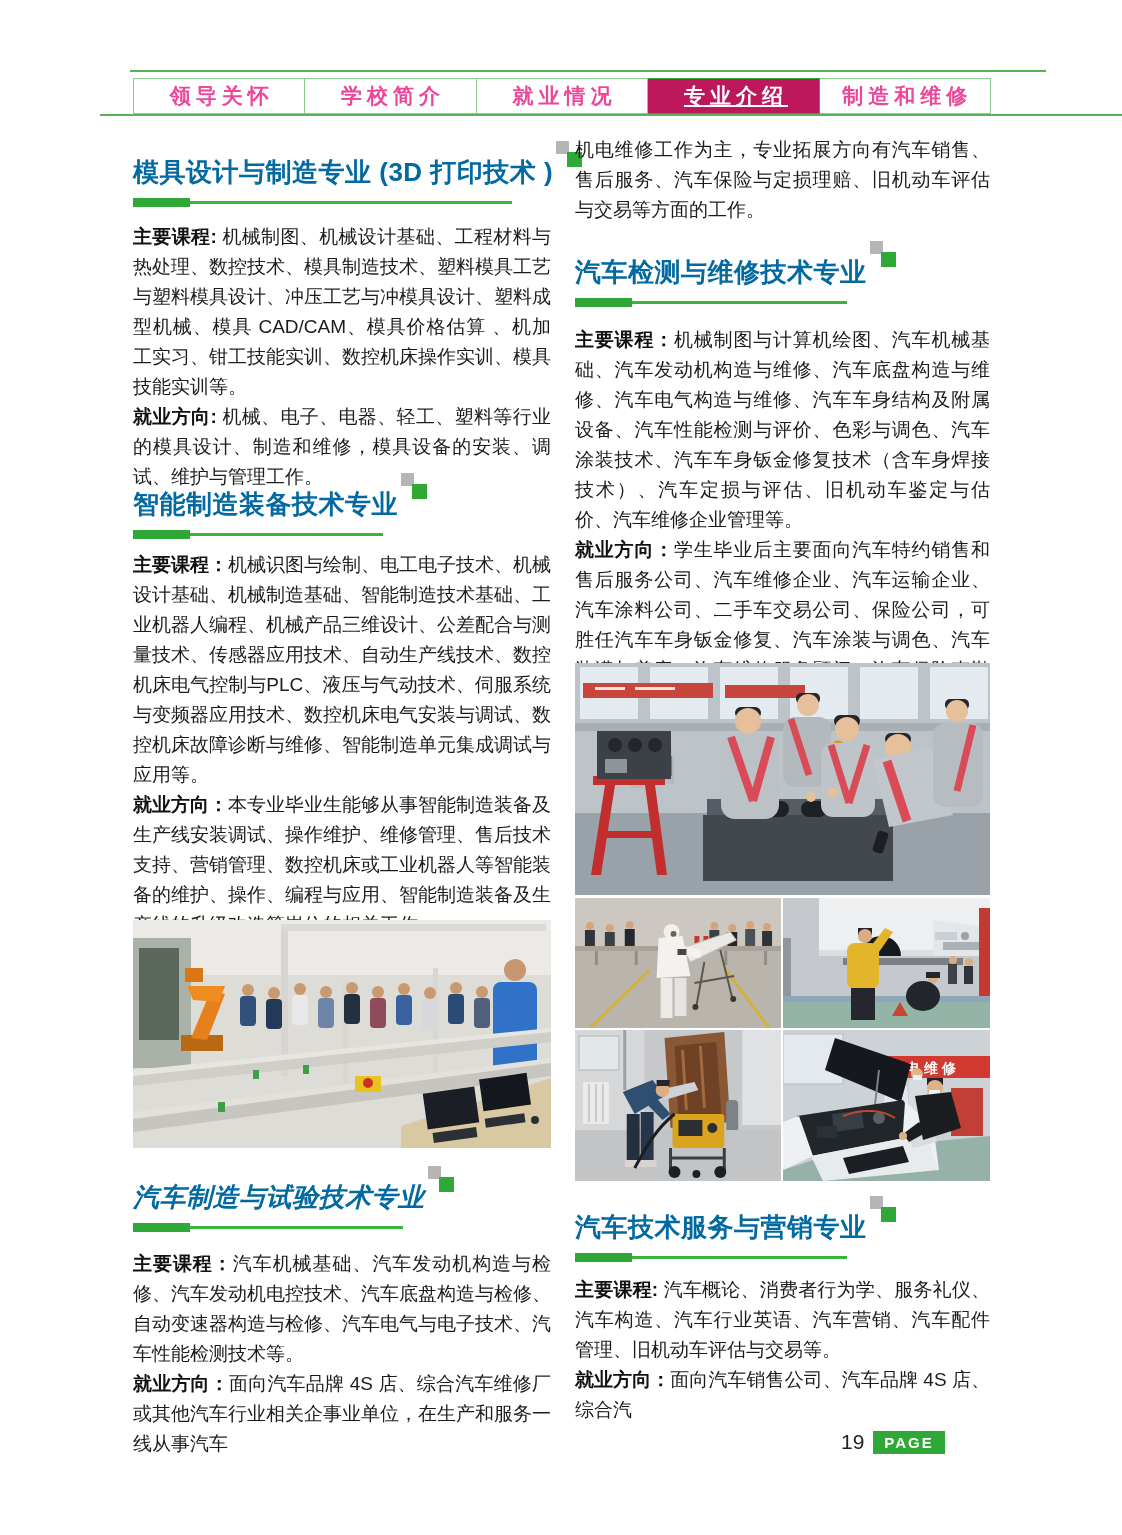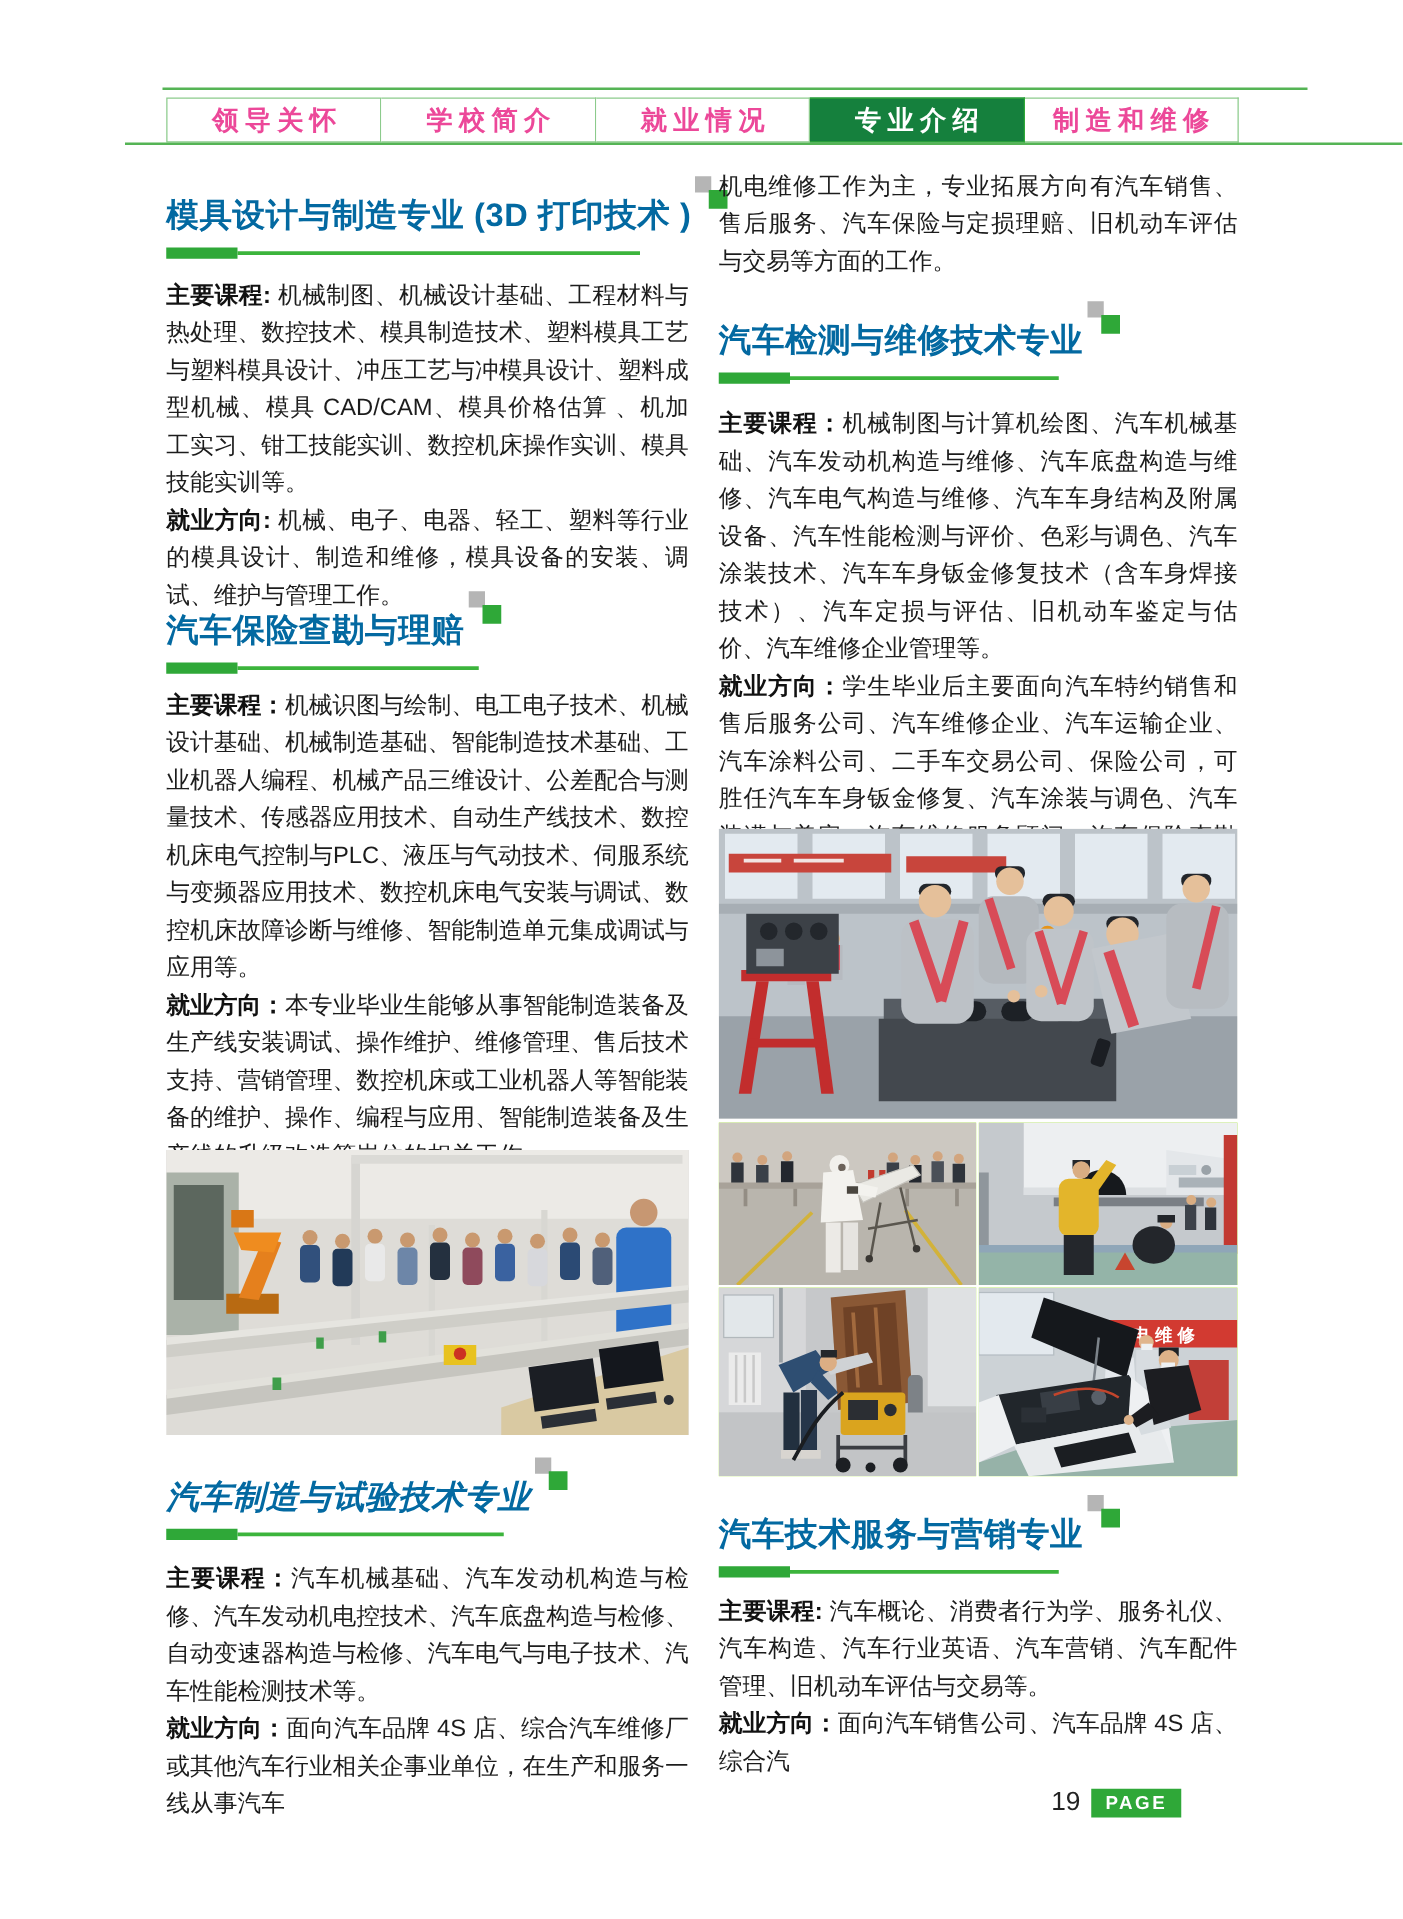--- a/index.html
+++ b/index.html
@@ -6,40 +6,40 @@
   body{background:#ffffff;font-family:"Liberation Sans","DejaVu Sans",sans-serif;}
   .page{position:relative;width:1122px;height:1535px;background:#ffffff;overflow:hidden;}
 
   .topline{position:absolute;left:130px;top:70px;width:916px;height:2px;background:#55b455;}
   .navline{position:absolute;left:100px;top:114px;width:1022px;height:2px;background:#55b455;}
 
   .nav{position:absolute;left:133px;top:78px;width:858px;height:36px;display:flex;box-sizing:border-box;}
   .tab{flex:1;display:flex;align-items:center;justify-content:center;border:1px solid #8ccb8c;border-left:none;
        font-size:21px;font-weight:bold;color:#ec4899;letter-spacing:5px;padding-left:5px;box-sizing:border-box;background:#fff;}
   .tab:first-child{border-left:1px solid #8ccb8c;}
-  .tab.active{background:#15803d;border-color:#2fa838;color:#ffffff;}
+  .tab.active{background:#be185d;border-color:#2fa838;color:#ffffff;text-decoration:underline;}
 
   .blk{position:absolute;}
 
   .sec-title{margin:0;font-size:26px;font-weight:bold;color:#0369a1;line-height:36px;letter-spacing:0.5px;white-space:nowrap;}
   .deco{position:relative;display:inline-block;width:30px;height:28px;top:-12px;margin-left:3px;}
   .deco .sq-gray{position:absolute;left:0;top:0;width:13px;height:13px;background:#b5b5b5;}
   .deco .sq-green{position:absolute;left:11px;top:11px;width:15px;height:15px;background:#2fa838;}
   .rule{display:flex;align-items:center;margin-top:8px;height:9px;}
   .rule-thick{width:57px;height:9px;background:#2fa838;}
   .rule-thin{height:3px;background:#3cb43c;flex:1;}
 
   .para{margin:0;font-size:19px;line-height:30px;color:#1c1c1c;text-align:justify;}
   .para b{font-weight:bold;color:#111;}
 
   .photo{position:absolute;overflow:hidden;background:#e8e8e6;}
   .photo svg{display:block;width:100%;height:100%;}
 
   .grid2{position:absolute;display:grid;grid-template-columns:206px 207px;grid-template-rows:130px 151px;gap:2px;}
-  .gcell{overflow:hidden;background:#bef264;}
+  .gcell{overflow:hidden;background:#f97316;}
   .gcell svg{display:block;width:100%;height:100%;}
 
   .footer{position:absolute;left:841px;top:1430px;display:flex;align-items:center;gap:9px;}
   .page-num{font-size:21px;color:#222;}
   .page-badge{background:#2fa838;color:#fff;font-size:15px;font-weight:bold;letter-spacing:2px;padding:3px 11px;}
 </style>
 </head>
 <body>
 
 <div class="page">
@@ -63,21 +63,21 @@
         <span class="rule-thin"></span>
       </div>
   </div>
 
   <div class="blk" style="left:133px;top:222px;width:418px;">
     <p class="para"><b>主要课程:</b> <span>机械制图、机械设计基础、工程材料与热处理、数控技术、模具制造技术、塑料模具工艺与塑料模具设计、冲压工艺与冲模具设计、塑料成型机械、模具 CAD/CAM、模具价格估算 、机加工实习、钳工技能实训、数控机床操作实训、模具技能实训等。</span></p>
     <p class="para"><b>就业方向:</b> <span>机械、电子、电器、轻工、塑料等行业的模具设计、制造和维修，模具设备的安装、调试、维护与管理工作。</span></p>
   </div>
 
   <div class="blk" style="left:133px;top:485px;width:418px;">
-    <h2 class="sec-title"><span>汽车保险查勘与理赔</span><span class="deco"><i class="sq-gray"></i><i class="sq-green"></i></span></h2>
+    <h2 class="sec-title"><span>智能制造装备技术专业</span><span class="deco"><i class="sq-gray"></i><i class="sq-green"></i></span></h2>
     <div class="rule" style="width:250px;">
         <span class="rule-thick"></span>
         <span class="rule-thin"></span>
       </div>
   </div>
 
   <div class="blk" style="left:133px;top:550px;width:418px;">
     <p class="para"><b>主要课程：</b><span>机械识图与绘制、电工电子技术、机械设计基础、机械制造基础、智能制造技术基础、工业机器人编程、机械产品三维设计、公差配合与测量技术、传感器应用技术、自动生产线技术、数控机床电气控制与PLC、液压与气动技术、伺服系统与变频器应用技术、数控机床电气安装与调试、数控机床故障诊断与维修、智能制造单元集成调试与应用等。</span></p>
     <p class="para"><b>就业方向：</b><span>本专业毕业生能够从事智能制造装备及生产线安装调试、操作维护、维修管理、售后技术支持、营销管理、数控机床或工业机器人等智能装备的维护、操作、编程与应用、智能制造装备及生产线的升级改造等岗位的相关工作。</span></p>
   </div>

